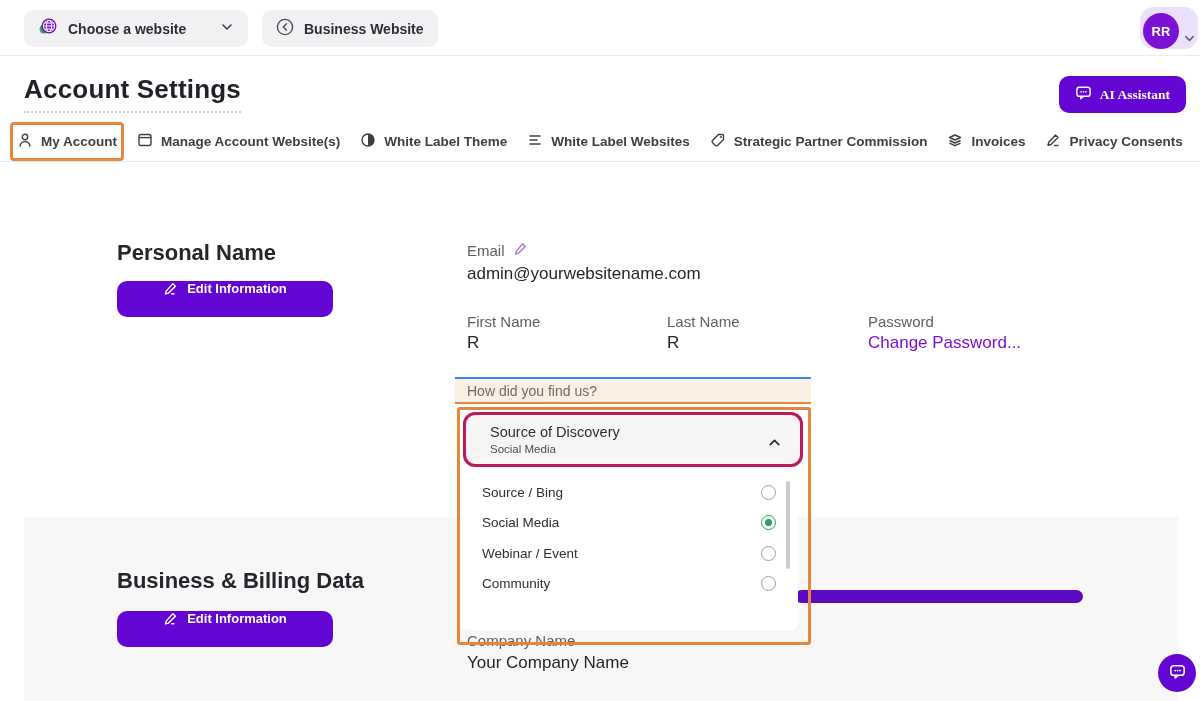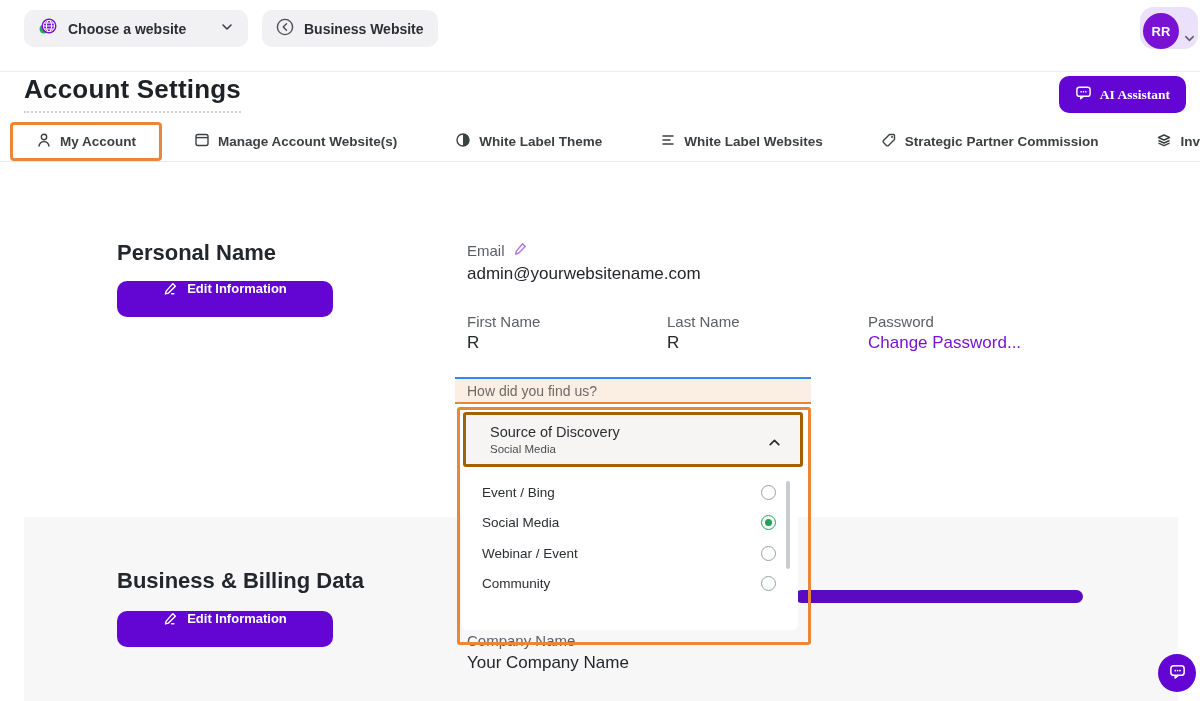--- a/index.html
+++ b/index.html
@@ -5,21 +5,21 @@
   * { margin: 0; padding: 0; box-sizing: border-box; }
   html, body { background: #ffffff; }
   body { font-family: "Liberation Sans", sans-serif; color: #23262b; }
   .screen {
     position: relative; width: 1200px; height: 701px;
     background: #ffffff; overflow: hidden;
   }
 
   
   .topbar {
-    position: absolute; left: 0; top: 0; width: 1200px; height: 72px;
+    position: absolute; left: 0; top: 0; width: 1200px; height: 56px;
     background: #ffffff; border-bottom: 1px solid #ededf0;
   }
   .pill-btn {
     position: absolute; top: 10px; height: 37px;
     background: #f1f1f3; border: none; border-radius: 10px;
     display: flex; align-items: center; gap: 10px; padding: 0 14px;
     font-family: "Liberation Sans", sans-serif;
     font-size: 14px; font-weight: 700; color: #2b2e33; cursor: pointer;
   }
   .choose-website { left: 24px; width: 224px; }
@@ -52,21 +52,21 @@
   }
 
   
   .tabs {
     position: absolute; left: 0; top: 122px; width: 1200px; height: 40px;
     display: flex; align-items: center; gap: 6px; padding-left: 10px;
     border-bottom: 1px solid #e6e8eb; background: #fff;
   }
   .tab {
     display: flex; align-items: center; gap: 8px;
-    padding: 7px 23px; font-size: 13.5px; font-weight: 700; color: #3c4043;
+    padding: 7px 4px; font-size: 13.5px; font-weight: 700; color: #3c4043;
     cursor: pointer; white-space: nowrap; border: 3px solid transparent;
     border-radius: 4px;
   }
   .tab.active { border-color: #e8863b; }
   .tab svg { flex: 0 0 auto; }
 
   
   .section-title { font-size: 22px; font-weight: 700; color: #23262b; }
   .personal-title { position: absolute; left: 117px; top: 240px; }
   .edit-btn {
@@ -113,21 +113,21 @@
     display: flex; align-items: center; padding-left: 12px;
     font-size: 14px; color: #6e6a63; z-index: 3;
   }
   .outer-orange-box {
     position: absolute; left: 457px; top: 407px; width: 354px; height: 238px;
     border: 3px solid #e8863b; border-radius: 3px;
     z-index: 6; pointer-events: none; background: transparent;
   }
   .select-box {
     position: absolute; left: 463px; top: 412px; width: 340px; height: 55px;
-    border: 3px solid #a16207; border-radius: 3px;
+    border: 3px solid #be185d; border-radius: 12px;
     background: #f6f5f4; z-index: 7;
     display: flex; align-items: center; cursor: pointer;
   }
   .select-texts { margin-left: 24px; }
   .select-label { font-size: 14.5px; color: #2b2e33; }
   .select-sub { font-size: 11.5px; color: #4a4d52; margin-top: 3px; }
   .select-box .chev-up { position: absolute; right: 18px; top: 20px; }
 
   .options-list {
     position: absolute; left: 461px; top: 477px; width: 337px; height: 153px;
@@ -327,21 +327,21 @@
     <span>Edit Information</span>
   </button>
   <div class="purple-bar"></div>
   <div class="field-label company-label">Company Name</div>
   <div class="field-value company-value">Your Company Name</div>
 
   <div class="hdyfu-banner">How did you find us?</div>
 
   <div class="options-list">
     <div class="option-row">
-      <span class="option-label">Event / Bing</span>
+      <span class="option-label">Source / Bing</span>
       <span class="radio">
           <span class="dot"></span>
         </span>
     </div>
     <div class="option-row">
       <span class="option-label">Social Media</span>
       <span class="radio selected">
           <span class="dot"></span>
         </span>
     </div>

